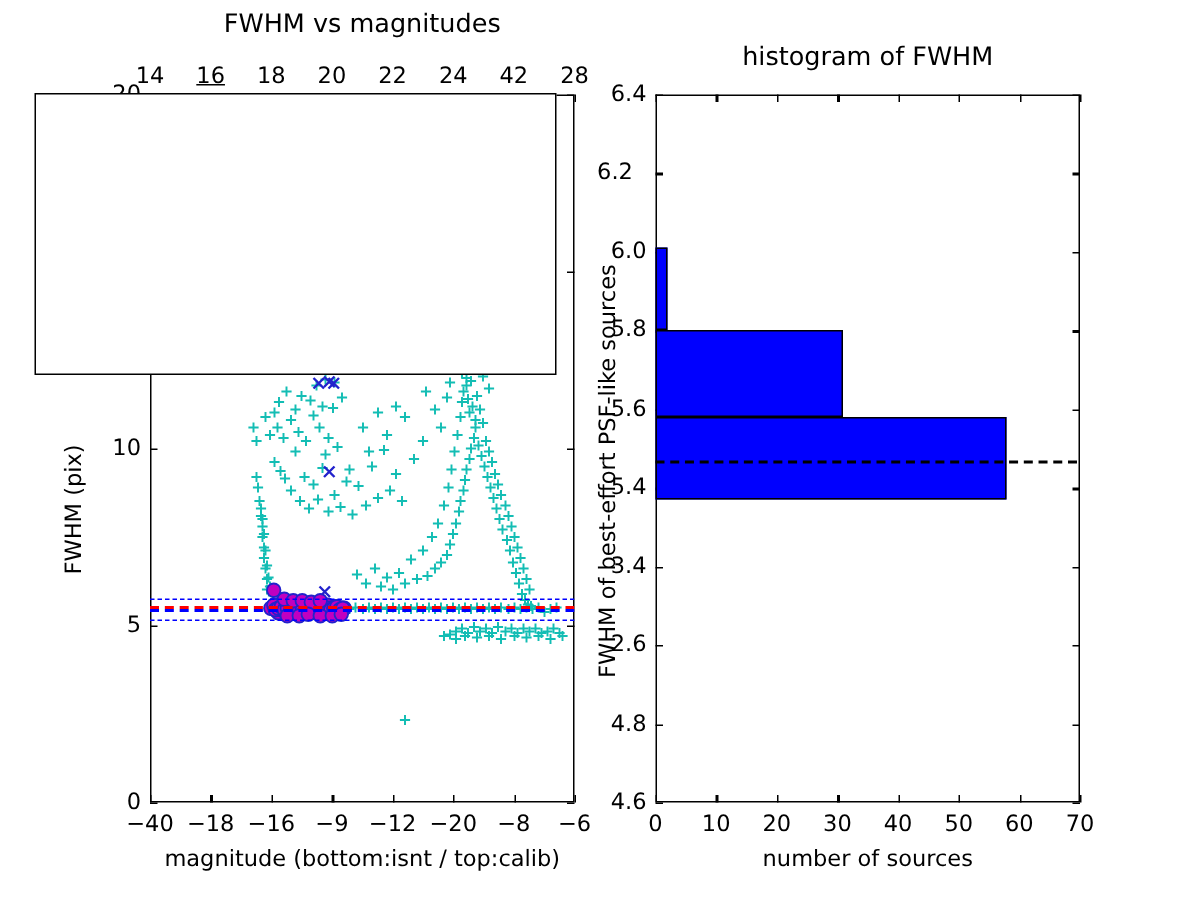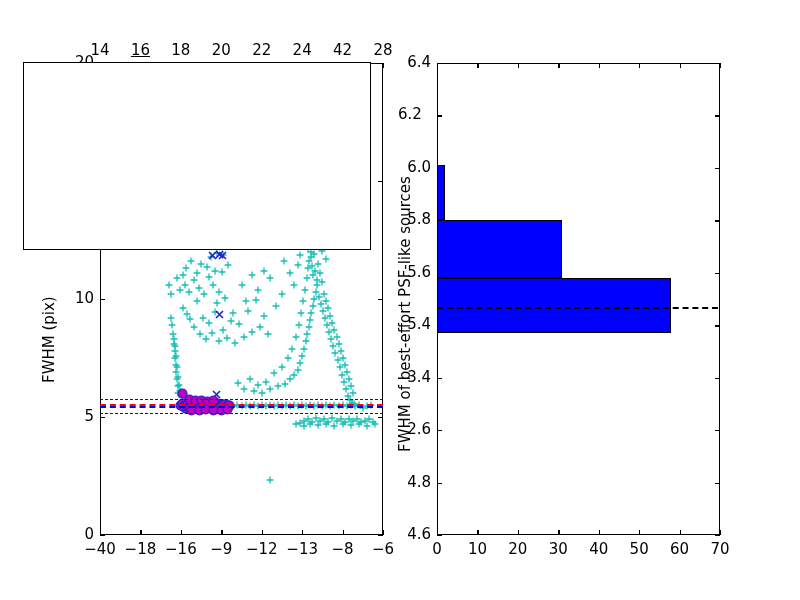--- a/index.html
+++ b/index.html
@@ -1736,40 +1736,42 @@
     <div class="ticklabel" style="left: 82px; top: 540px; width: 36px; text-align: center;">−40</div>
     <div class="ticklabel" style="left: 82px; top: 41px; width: 36px; text-align: center;">14</div>
     <div class="ticklabel" style="left: 122.429px; top: 540px; width: 36px; text-align: center;">−18</div>
     <div class="ticklabel" style="left: 122.429px; top: 41px; width: 36px; text-align: center; text-decoration: underline;">16</div>
     <div class="ticklabel" style="left: 162.857px; top: 540px; width: 36px; text-align: center;">−16</div>
     <div class="ticklabel" style="left: 162.857px; top: 41px; width: 36px; text-align: center;">18</div>
     <div class="ticklabel" style="left: 203.286px; top: 540px; width: 36px; text-align: center;">−9</div>
     <div class="ticklabel" style="left: 203.286px; top: 41px; width: 36px; text-align: center;">20</div>
     <div class="ticklabel" style="left: 243.714px; top: 540px; width: 36px; text-align: center;">−12</div>
     <div class="ticklabel" style="left: 243.714px; top: 41px; width: 36px; text-align: center;">22</div>
-    <div class="ticklabel" style="left: 284.143px; top: 540px; width: 36px; text-align: center;">−13</div>
+    <div class="ticklabel" style="left: 284.143px; top: 540px; width: 36px; text-align: center;">−20</div>
     <div class="ticklabel" style="left: 284.143px; top: 41px; width: 36px; text-align: center;">24</div>
     <div class="ticklabel" style="left: 324.571px; top: 540px; width: 36px; text-align: center;">−8</div>
     <div class="ticklabel" style="left: 324.571px; top: 41px; width: 36px; text-align: center;">42</div>
     <div class="ticklabel" style="left: 365px; top: 540px; width: 36px; text-align: center;">−6</div>
     <div class="ticklabel" style="left: 365px; top: 41px; width: 36px; text-align: center;">28</div>
     <div class="tick" style="left: 100px; top: 535px; width: 5px; height: 1.3px;"></div>
     <div class="tick" style="left: 100px; top: 417px; width: 5px; height: 1.3px;"></div>
     <div class="tick" style="left: 100px; top: 299px; width: 5px; height: 1.3px;"></div>
     <div class="tick" style="left: 100px; top: 63px; width: 5px; height: 1.3px;"></div>
     <div class="tick" style="left: 378px; top: 535px; width: 5px; height: 1.3px;"></div>
     <div class="tick" style="left: 378px; top: 417px; width: 5px; height: 1.3px;"></div>
     <div class="tick" style="left: 378px; top: 299px; width: 5px; height: 1.3px;"></div>
     <div class="tick" style="left: 378px; top: 63px; width: 5px; height: 1.3px;"></div>
     <div class="ticklabel" style="left: 58px; top: 525px; width: 36px; text-align: right;">0</div>
     <div class="ticklabel" style="left: 58px; top: 407px; width: 36px; text-align: right;">5</div>
     <div class="ticklabel" style="left: 58px; top: 289px; width: 36px; text-align: right;">10</div>
     <div class="ticklabel" style="left: 58px; top: 53px; width: 36px; text-align: right;">20</div>
     <div class="tick" style="left: 100px; top: 181px; width: 5px; height: 1.3px;"></div>
     <div class="tick" style="left: 378px; top: 181px; width: 5px; height: 1.3px;"></div>
+    <div class="title" style="left: 100px; top: 6px; width: 283px;">FWHM vs magnitudes</div>
+    <div class="axlabel" style="left: 65px; top: 563px; width: 353px;">magnitude (bottom:isnt / top:calib)</div>
     <div class="vlabel" style="left: 40px; top: 383px;">FWHM (pix)</div>
     <div class="axes" style="left: 437px; top: 63px; width: 283px; height: 472px;"></div>
     <div class="hbar" style="left: 437px; top: 278.022px; width: 234.486px; height: 55.0667px; z-index: 6;"></div>
     <div class="hbar" style="left: 437px; top: 220.333px; width: 125.329px; height: 57.6889px; z-index: 6;"></div>
     <div class="hbar" style="left: 437px; top: 165.267px; width: 8.08571px; height: 55.0667px; z-index: 6;"></div>
     <div class="medline" style="left: 437px; top: 306.867px; width: 281px; z-index: 15;"></div>
     <div class="tick" style="left: 437px; top: 530px; width: 1.3px; height: 5px;"></div>
     <div class="tick" style="left: 477.429px; top: 530px; width: 1.3px; height: 5px;"></div>
     <div class="tick" style="left: 517.857px; top: 530px; width: 1.3px; height: 5px;"></div>
     <div class="tick" style="left: 558.286px; top: 530px; width: 1.3px; height: 5px;"></div>
@@ -1816,20 +1818,22 @@
     <div class="ticklabel" style="left: 389px; top: 525px; width: 42px; text-align: right;">4.6</div>
     <div class="ticklabel" style="left: 389px; top: 472.556px; width: 42px; text-align: right;">4.8</div>
     <div class="ticklabel" style="left: 389px; top: 420.111px; width: 42px; text-align: right;">2.6</div>
     <div class="ticklabel" style="left: 389px; top: 367.667px; width: 42px; text-align: right;">3.4</div>
     <div class="ticklabel" style="left: 389px; top: 315.222px; width: 42px; text-align: right;">5.4</div>
     <div class="ticklabel" style="left: 389px; top: 262.778px; width: 42px; text-align: right;">5.6</div>
     <div class="ticklabel" style="left: 389px; top: 210.333px; width: 42px; text-align: right;">5.8</div>
     <div class="ticklabel" style="left: 389px; top: 157.889px; width: 42px; text-align: right;">6.0</div>
     <div class="ticklabel" style="left: 389px; top: 105.444px; width: 42px; text-align: center;">6.2</div>
     <div class="ticklabel" style="left: 389px; top: 53px; width: 42px; text-align: right;">6.4</div>
+    <div class="title" style="left: 437px; top: 28px; width: 283px;">histogram of FWHM</div>
+    <div class="axlabel" style="left: 437px; top: 563px; width: 283px;">number of sources</div>
     <div class="vlabel" style="left: 396px; top: 452px;">FWHM of best-effort PSF-like sources</div>
     <div class="legendbox" style="left: 23px; top: 62px; width: 348px; height: 188px;"></div>
     <span class="legsym" style="left: 37px; top: 76px;">
       <svg width="10" height="10" viewBox="0 0 10 10">
         <path d="M5 0.6 V9.4 M0.6 5 H9.4" stroke="#13bdb4" stroke-width="1.3" fill="none"></path>
       </svg>
     </span>
     <span class="legsym" style="left: 71px; top: 76px;">
       <svg width="10" height="10" viewBox="0 0 10 10">
         <path d="M5 0.6 V9.4 M0.6 5 H9.4" stroke="#13bdb4" stroke-width="1.3" fill="none"></path>

